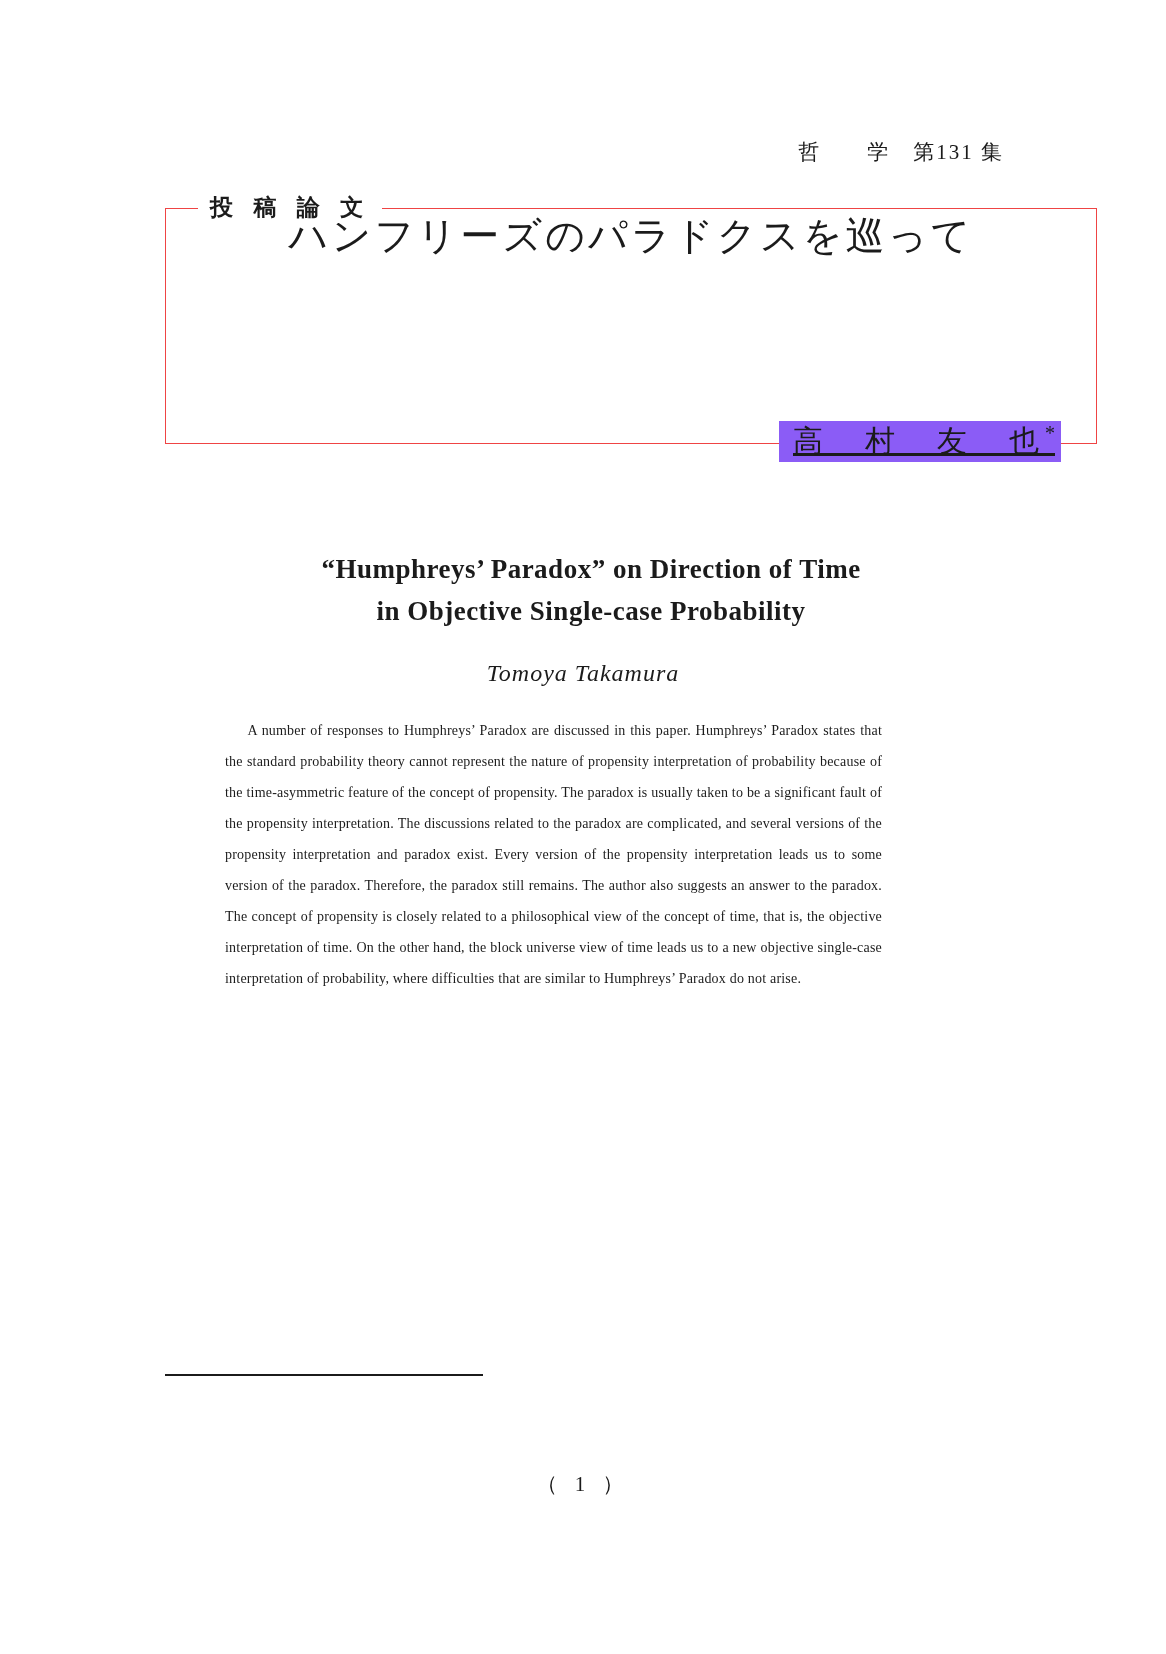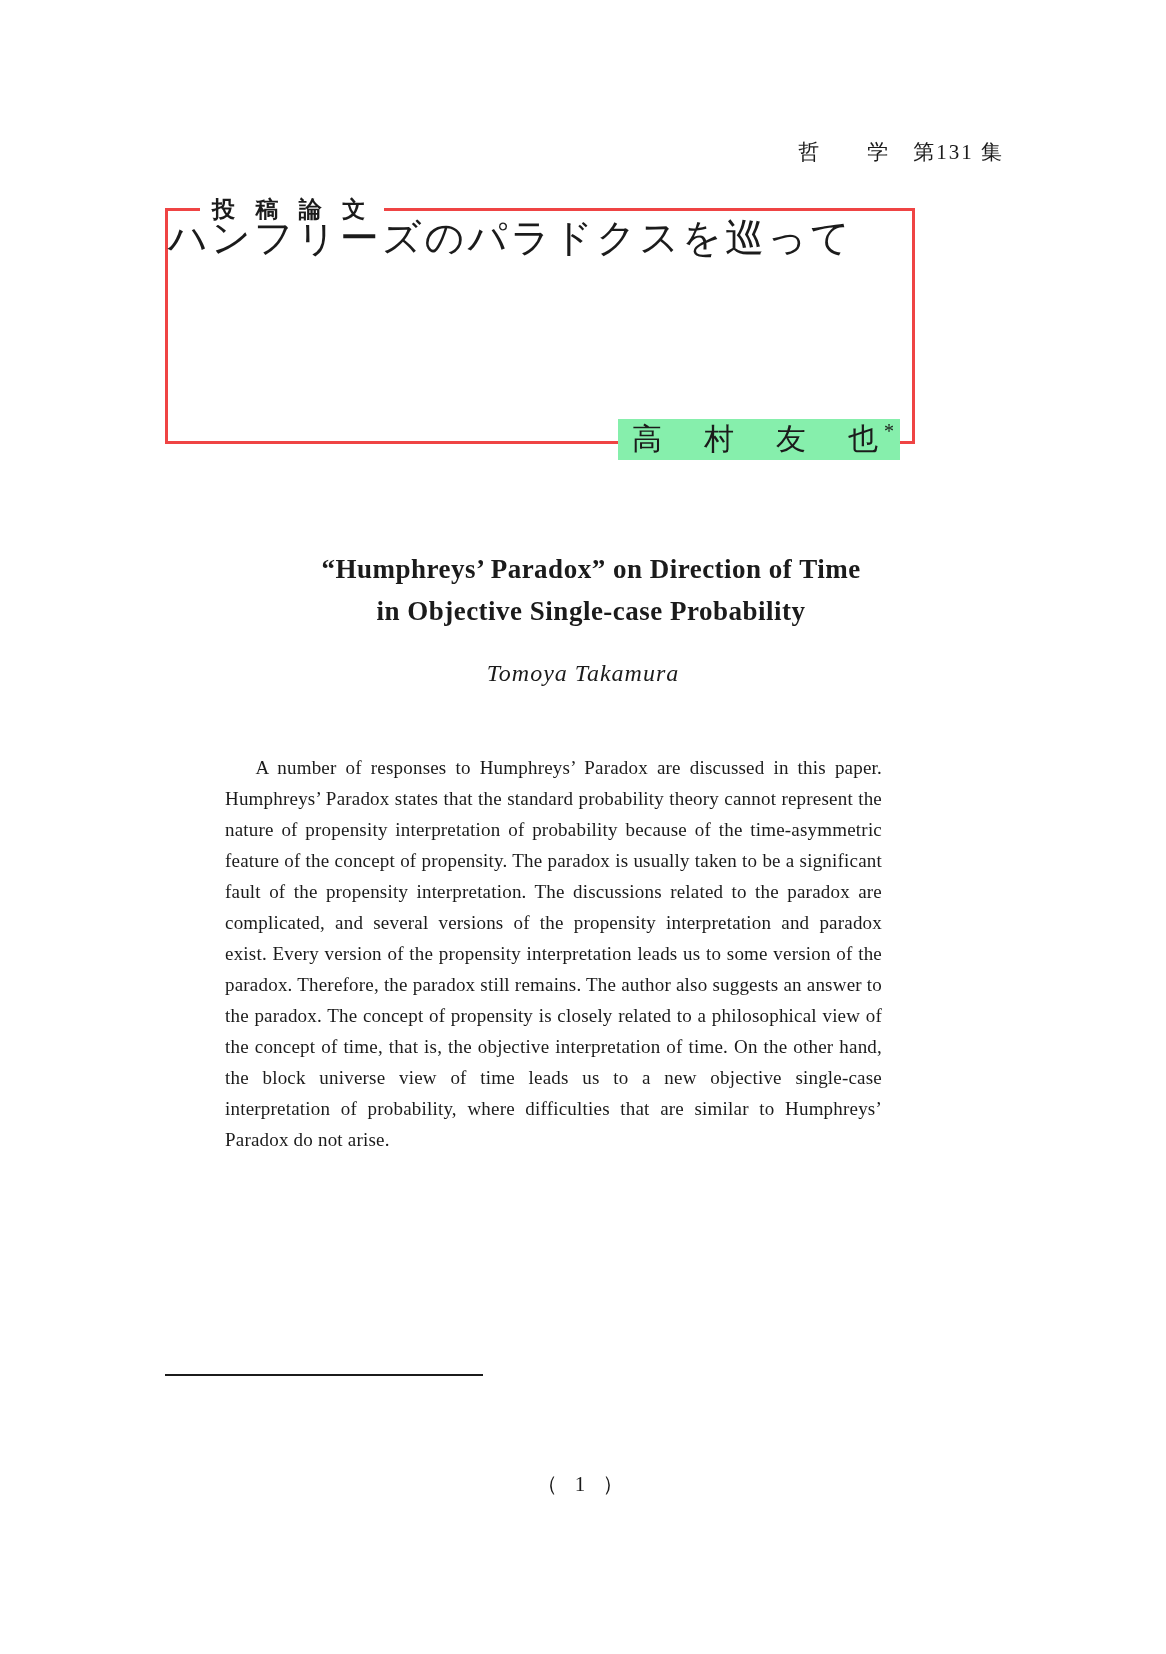--- a/index.html
+++ b/index.html
@@ -27,25 +27,25 @@
     letter-spacing: 2px;
     white-space: pre;
     margin-left: 28px;
   }
 
   
   .title-box {
     position: absolute;
     left: 165px;
     top: 208px;
-    width: 750px;
+    width: 932px;
     height: 236px;
-    border: 3px solid #ef4444;
+    border: 1px solid #ef4444;
     box-sizing: border-box;
-    text-align: left;
+    text-align: center;
   }
   .article-type-label {
     position: absolute;
     top: -17px;
     left: 32px;
     background: #ffffff;
     padding: 0 12px;
     font-family: "Liberation Sans", "DejaVu Sans", sans-serif;
     font-weight: bold;
     font-size: 23px;
@@ -60,26 +60,27 @@
   }
   .paper-subtitle-ja {
     margin-top: 24px;
     font-size: 23px;
     letter-spacing: 1px;
     white-space: nowrap;
   }
   .author-ja-wrap {
     position: absolute;
     bottom: -19px;
-    right: 12px;
-    background: #86efac;
+    right: 35px;
+    background: #8b5cf6;
     padding: 0 6px 0 14px;
     font-size: 30px;
     letter-spacing: 6px;
     white-space: nowrap;
+    text-decoration: underline;
   }
   .author-ja-wrap sup {
     font-size: 20px;
     letter-spacing: 0;
   }
 
   
   .english-title {
     position: absolute;
     top: 548px;
@@ -99,24 +100,24 @@
     text-align: center;
     font-weight: normal;
     font-style: italic;
     font-size: 24px;
     letter-spacing: 1px;
   }
 
   
   .abstract {
     position: absolute;
-    top: 733px;
+    top: 701px;
     left: 225px;
     width: 657px;
-    font-size: 19px;
+    font-size: 14px;
     line-height: 31px;
     text-align: justify;
     text-indent: 1.6em;
     letter-spacing: 0.2px;
   }
 
   
   .footnote-rule {
     position: absolute;
     top: 1374px;

